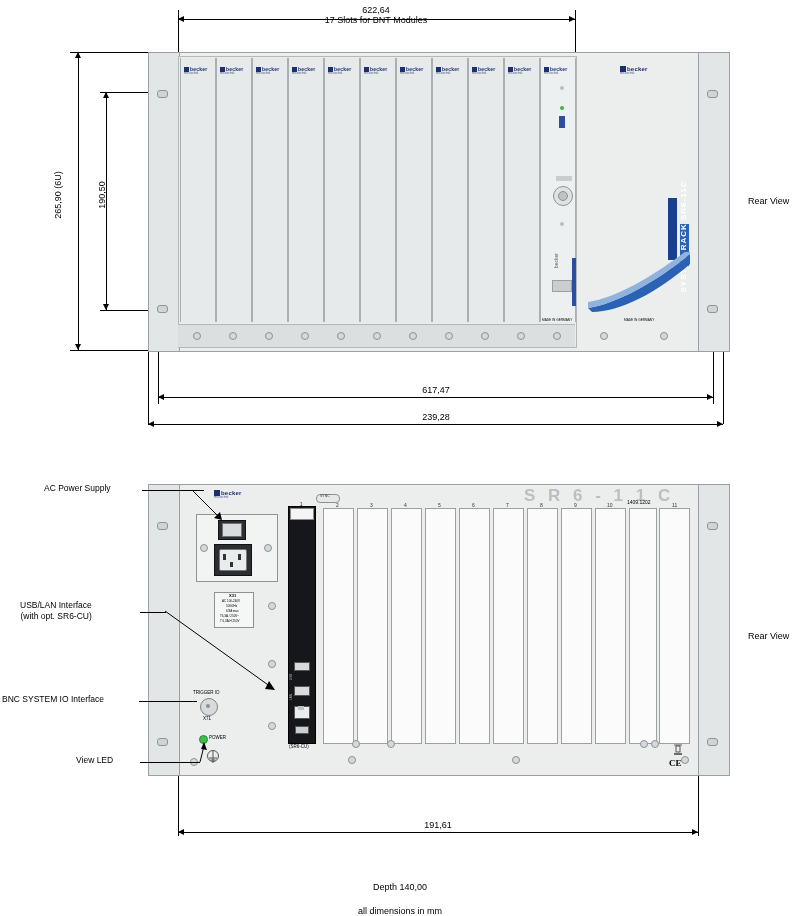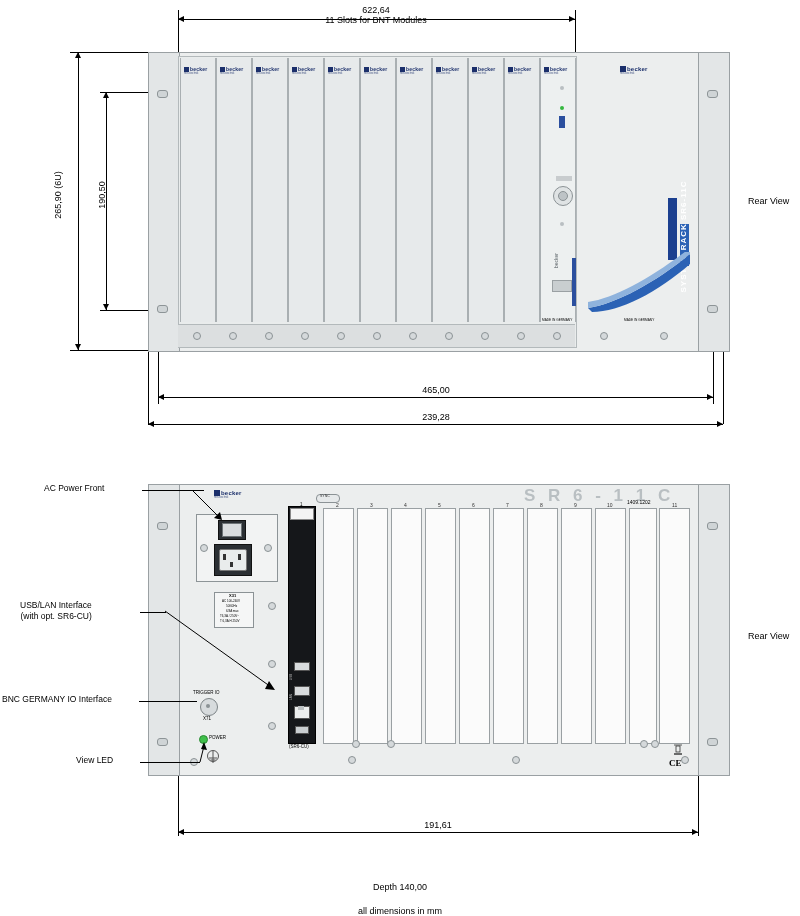--- a/index.html
+++ b/index.html
@@ -42,21 +42,21 @@
 </style>
 </head>
 <body>
 
 <div class="dimline h-line" style="left:178px;top:19px;width:397px;"></div>
 <div class="arrow-l" style="left:178px;top:16px;"></div>
 <div class="arrow-r" style="left:569px;top:16px;"></div>
 <div class="dimline v-line" style="left:178px;top:10px;height:42px;"></div>
 <div class="dimline v-line" style="left:575px;top:10px;height:42px;"></div>
 <div class="center-txt" style="left:326px;top:5px;width:100px;">622,64</div>
-<div class="center-txt" style="left:286px;top:15px;width:180px;">11 Slots for BNT Modules</div>
+<div class="center-txt" style="left:286px;top:15px;width:180px;">17 Slots for BNT Modules</div>
 
 <div class="dimline v-line" style="left:78px;top:52px;height:298px;"></div>
 <div class="arrow-u" style="left:75px;top:52px;"></div>
 <div class="arrow-d" style="left:75px;top:344px;"></div>
 <div class="dimline h-line" style="left:70px;top:52px;width:90px;"></div>
 <div class="dimline h-line" style="left:70px;top:350px;width:90px;"></div>
 <div class="lbl" style="position:absolute;left:-2px;top:190px;transform:rotate(-90deg);transform-origin:center;width:120px;text-align:center;">265,90 (6U)</div>
 
 <div class="dimline v-line" style="left:106px;top:92px;height:218px;"></div>
 <div class="arrow-u" style="left:103px;top:92px;"></div>
@@ -141,21 +141,21 @@
 <div class="screw" style="left:600px;top:332px;"></div>
 <div class="screw" style="left:660px;top:332px;"></div>
 
 <div class="lbl" style="position:absolute;left:748px;top:196px;">Rear View</div>
 
 <div class="dimline v-line" style="left:158px;top:352px;height:52px;"></div>
 <div class="dimline v-line" style="left:713px;top:352px;height:52px;"></div>
 <div class="dimline h-line" style="left:158px;top:397px;width:555px;"></div>
 <div class="arrow-l" style="left:158px;top:394px;"></div>
 <div class="arrow-r" style="left:707px;top:394px;"></div>
-<div class="center-txt" style="left:386px;top:385px;width:100px;">465,00</div>
+<div class="center-txt" style="left:386px;top:385px;width:100px;">617,47</div>
 
 <div class="dimline v-line" style="left:148px;top:352px;height:72px;"></div>
 <div class="dimline v-line" style="left:723px;top:352px;height:72px;"></div>
 <div class="dimline h-line" style="left:148px;top:424px;width:575px;"></div>
 <div class="arrow-l" style="left:148px;top:421px;"></div>
 <div class="arrow-r" style="left:717px;top:421px;"></div>
 <div class="center-txt" style="left:386px;top:412px;width:100px;">239,28</div>
 
 <div class="chassis" style="left:148px;top:484px;width:580px;height:290px;"></div>
 <div class="rack-ear" style="left:148px;top:484px;width:30px;height:290px;"></div>
@@ -259,38 +259,38 @@
 
 <div class="lbl" style="position:absolute;left:748px;top:631px;">Rear View</div>
 
 <div class="dimline v-line" style="left:178px;top:776px;height:60px;"></div>
 <div class="dimline v-line" style="left:698px;top:776px;height:60px;"></div>
 <div class="dimline h-line" style="left:178px;top:832px;width:520px;"></div>
 <div class="arrow-l" style="left:178px;top:829px;"></div>
 <div class="arrow-r" style="left:692px;top:829px;"></div>
 <div class="center-txt" style="left:388px;top:820px;width:100px;">191,61</div>
 
-<div class="callout" style="left:44px;top:483px;">AC Power Front</div>
+<div class="callout" style="left:44px;top:483px;">AC Power Supply</div>
 <div class="callout-line" style="left:142px;top:490px;width:62px;"></div>
 <svg class="abs" style="left:190px;top:488px;" width="44" height="44" viewBox="0 0 44 44">
   <path d="M2,2 L30,30" stroke="#000" stroke-width="1" fill="none"></path>
   <path d="M32,32 L24,30 L30,24 Z" fill="#000"></path>
 </svg>
 
 <div class="callout" style="left:20px;top:600px;line-height:11px;">
   <div>USB/LAN Interface</div>
   <div>(with opt. SR6-CU)</div>
 </div>
 <div class="callout-line" style="left:140px;top:612px;width:26px;"></div>
 <svg class="abs" style="left:163px;top:609px;" width="122" height="86" viewBox="0 0 122 86">
   <path d="M2,2 L108,78" stroke="#000" stroke-width="1" fill="none"></path>
   <path d="M112,81 L102,80 L106,72 Z" fill="#000"></path>
 </svg>
 
-<div class="callout" style="left:2px;top:694px;">BNC GERMANY IO Interface</div>
+<div class="callout" style="left:2px;top:694px;">BNC SYSTEM IO Interface</div>
 <div class="callout-line" style="left:139px;top:701px;width:58px;"></div>
 
 <div class="callout" style="left:76px;top:755px;">View LED</div>
 <div class="callout-line" style="left:140px;top:762px;width:60px;"></div>
 <svg class="abs" style="left:196px;top:740px;" width="16" height="24" viewBox="0 0 16 24">
   <path d="M4,22 L8,6" stroke="#000" stroke-width="1" fill="none"></path>
   <path d="M8,2 L11,10 L5,9 Z" fill="#000"></path>
 </svg>
 
 <div class="center-txt" style="left:340px;top:882px;width:120px;">Depth 140,00</div>

